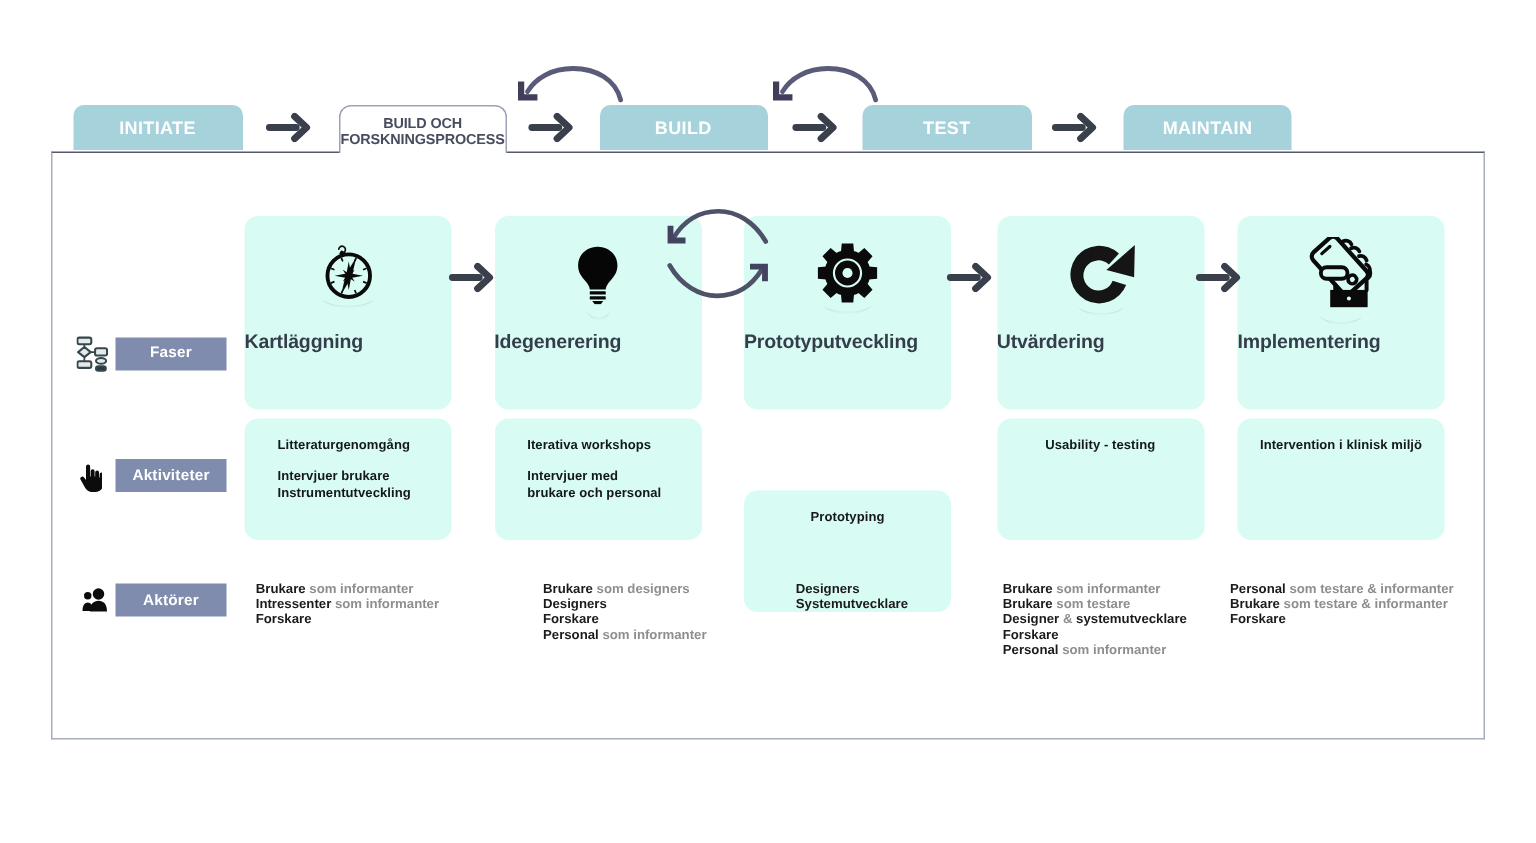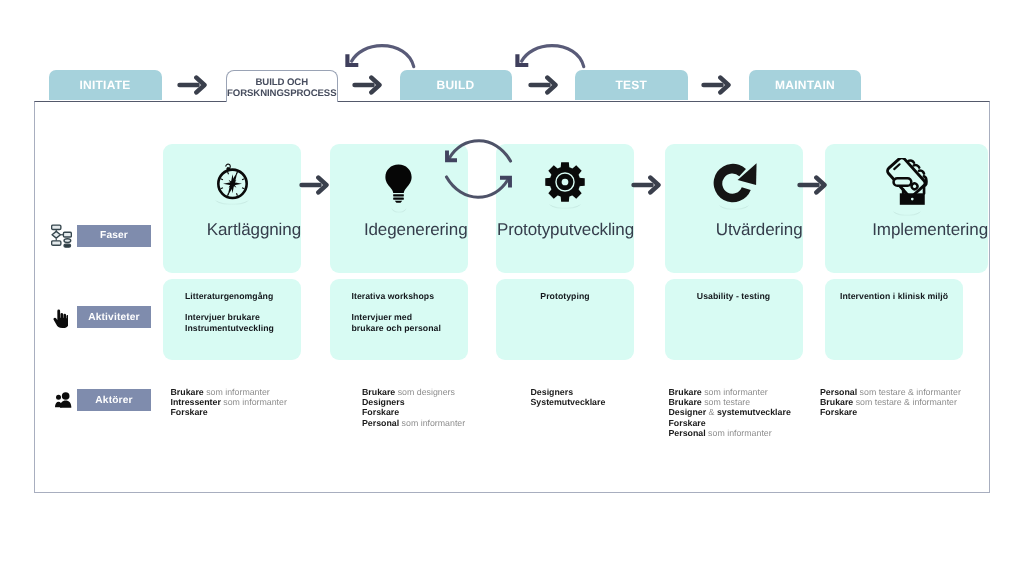--- a/index.html
+++ b/index.html
@@ -24,34 +24,34 @@
   .row-icon{position:absolute;display:flex;align-items:center;justify-content:center;}
   .row-label{position:absolute;left:77px;width:74px;height:22px;background:#7f8cad;
              display:flex;align-items:center;justify-content:center;}
   .row-label span{color:#ffffff;font-size:10.2px;font-weight:600;letter-spacing:.15px;}
 
   .phase-card{position:absolute;top:144px;height:129px;background:#d8fbf3;border-radius:9px;}
   .phase-icon{position:absolute;left:0;right:0;top:14px;height:48px;display:flex;
               align-items:center;justify-content:center;}
   .icon-reflect{position:absolute;left:0;right:0;display:flex;justify-content:center;
                 pointer-events:none;}
-  .phase-title{position:absolute;left:0;right:0;top:75.5px;text-align:right;color:#353d4b;
-               font-size:17px;font-weight:400;letter-spacing:-.1px;}
+  .phase-title{position:absolute;left:0;right:0;top:75.5px;text-align:left;color:#353d4b;
+               font-size:13px;font-weight:700;letter-spacing:-.1px;}
   .card-arrow{position:absolute;top:175px;}
 
   .act-card{position:absolute;top:279px;height:81px;background:#d8fbf3;border-radius:9px;}
   .act-text{position:absolute;top:11.5px;color:#14181d;font-size:8.7px;font-weight:700;
             line-height:10.8px;letter-spacing:.05px;}
   .act-text.left{left:22px;right:6px;text-align:left;}
   .act-text.center{left:0;right:0;text-align:center;}
   .act-text .blank{display:block;height:10.8px;}
 
   .actors{position:absolute;top:386.5px;font-size:8.8px;line-height:10.35px;color:#222;white-space:nowrap;}
   .actors .b{font-weight:700;color:#1b1b1b;text-align:center;}
-  .actors .n{font-weight:400;color:#8e8e8e;}
+  .actors .n{font-weight:700;color:#8e8e8e;}
   .actor-line{display:block;}
   .cyc-arrow{position:absolute;left:443px;top:138px;}
 </style>
 </head>
 <body>
 
 <div id="stage">
 <div>
 <div class="stage-box filled" style="left:48.5px;width:113px;">
         <span class="stage-label">INITIATE</span>
@@ -223,21 +223,21 @@
             <linearGradient id="rg" x1="0" y1="0" x2="0" y2="1">
               <stop offset="0" stop-color="#6f8f8a" stop-opacity=".33"></stop>
               <stop offset="1" stop-color="#6f8f8a" stop-opacity="0"></stop>
             </linearGradient>
           </defs>
           <path d="M2 2 C20 17 80 17 98 2 C80 23 20 23 2 2 Z" fill="url(#rg)"></path>
         </svg>
       </div>
       <div class="phase-title">Utvärdering</div>
     </div>
-<div class="phase-card" style="left:825px;width:163px;">
+<div class="phase-card" style="left:825px;width:138px;">
       <div class="phase-icon">
         <svg width="48" height="48" viewBox="0 0 100 100">
           <g transform="rotate(-42 48 40)">
             <rect x="26" y="2" width="45" height="76" rx="8" fill="#d8fbf3" stroke="#0a0a0a" stroke-width="6"></rect>
             <path d="M41 11 H56" stroke="#0a0a0a" stroke-width="4.5" stroke-linecap="round"></path>
             <circle cx="48.5" cy="66" r="6" fill="#d8fbf3" stroke="#0a0a0a" stroke-width="5"></circle>
           </g>
           <g fill="#d8fbf3" stroke="#0a0a0a" stroke-width="5.3" stroke-linejoin="round" stroke-linecap="round">
             <path d="M53 6 a8.5 8.5 0 0 1 11.5 4" fill="none"></path>
             <path d="M64 15.5 a8.5 8.5 0 0 1 11.5 4.5" fill="none"></path>
@@ -281,21 +281,21 @@
         <path d="M4.0 12.5 L4.0 22.3 L14.0 22.3" stroke="#41435f" stroke-width="3.9" fill="none"></path>
         <path d="M65.0 41.5 C57 54.5 46.5 59.2 35 59.2 C23 59.2 11 52 3.5 39" stroke="#4e5268" stroke-width="3.1" fill="none" stroke-linecap="round"></path>
         <path d="M67.0 49.5 L67.0 39.7 L57.0 39.7" stroke="#41435f" stroke-width="3.9" fill="none"></path>
       </svg></div>
 <div class="act-card" style="left:163px;width:138px;">
       <div class="act-text left"><span class="act-line">Litteraturgenomgång</span><br><span class="blank"></span><span class="act-line">Intervjuer brukare</span><br><span class="act-line">Instrumentutveckling</span><br></div>
     </div>
 <div class="act-card" style="left:329.5px;width:138px;">
       <div class="act-text left"><span class="act-line">Iterativa workshops</span><br><span class="blank"></span><span class="act-line">Intervjuer med</span><br><span class="act-line">brukare och personal</span><br></div>
     </div>
-<div class="act-card" style="left:496px;width:138px;">
+<div class="act-card" style="left:496px;width:138px;margin-top:48px;">
       <div class="act-text center"><span class="act-line">Prototyping</span><br></div>
     </div>
 <div class="act-card" style="left:664.5px;width:138px;">
       <div class="act-text center"><span class="act-line">Usability - testing</span><br></div>
     </div>
 <div class="act-card" style="left:825px;width:138px;">
       <div class="act-text center"><span class="act-line">Intervention i klinisk miljö</span><br></div>
     </div>
 <div class="actors" style="left:170.5px;">
       <span class="actor-line"><span class="b">Brukare</span><span class="n"> som informanter</span></span>

